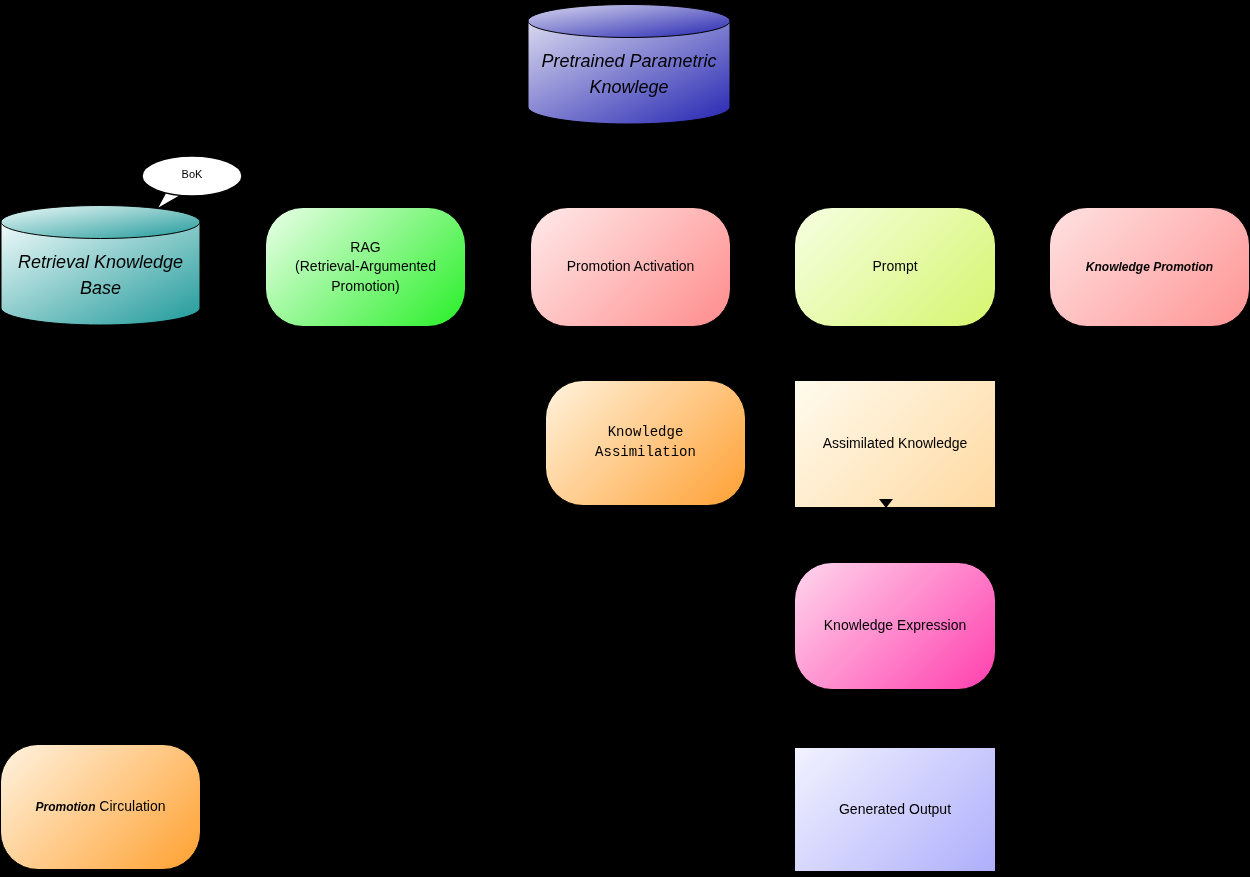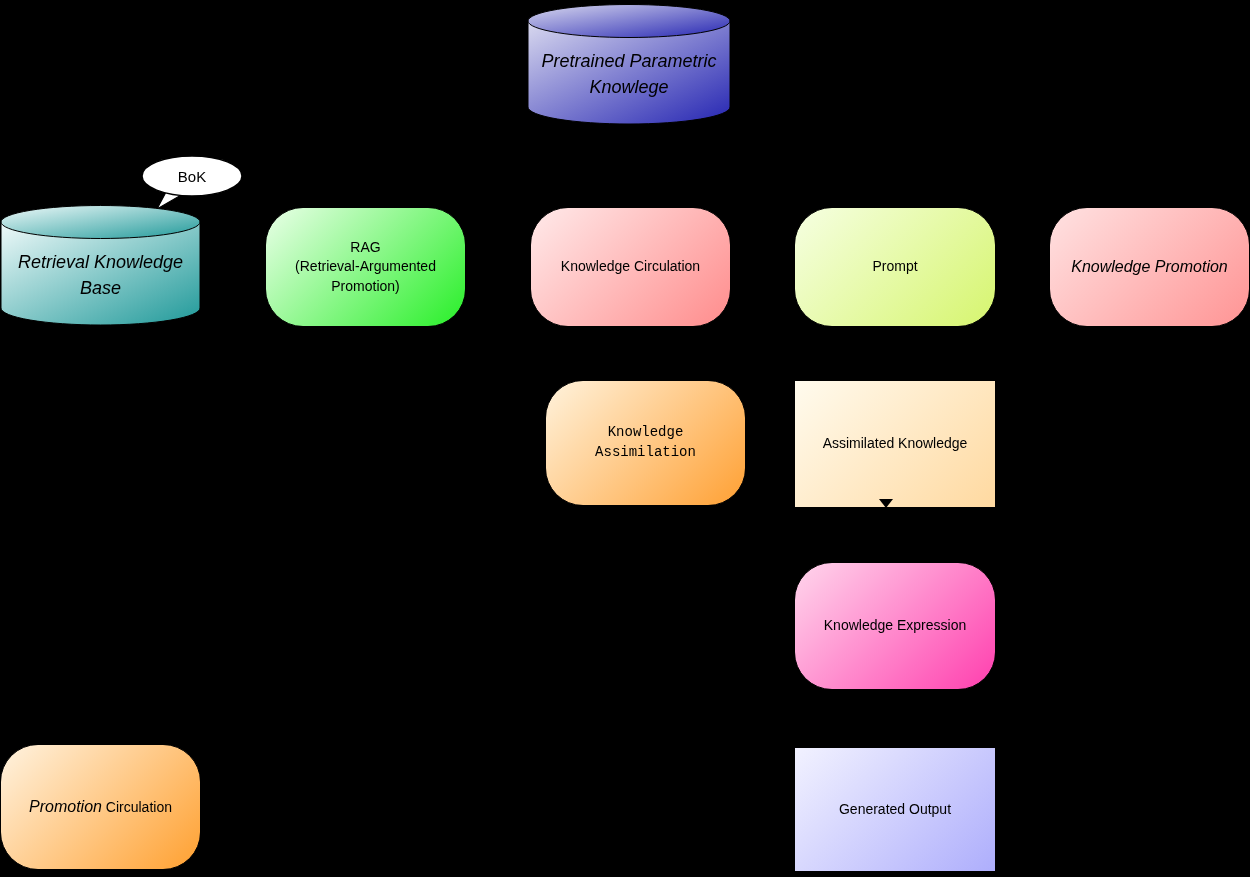--- a/index.html
+++ b/index.html
@@ -10,35 +10,35 @@
   .node {
     position:absolute;
     display:flex; align-items:center; justify-content:center;
     text-align:center;
     border:1px solid #000;
     font-size:14px; line-height:1.4;
   }
   .rounded { border-radius:38px; }
   .square  { border-radius:0;text-align:center; }
   .lbl { white-space:pre-line; padding:0 10px; }
-  .italic { font-style:italic; font-size:16px; }
+  .italic { font-style:italic; font-size:12px;font-weight:bold; }
 
   .cyl { position:absolute; }
   .cyl svg { display:block; }
   .cyl-label {
     position:absolute; left:0; right:0; top:20px; bottom:0;
     display:flex; align-items:center; justify-content:center;
     text-align:center; font-style:italic; font-size:18px;
     white-space:pre-line; padding:0 8px; line-height:1.4;
   }
 
   .bubble { position:absolute; }
   .bubble-label {
     position:absolute; top:13px; left:6px; width:100px;
-    text-align:center; font-size:15px;
+    text-align:center; font-size:11px;
   }
 
   .arrow-mark {
     position:absolute;
     width:0; height:0;
     border-left:7px solid transparent;
     border-right:7px solid transparent;
     border-top:9px solid #000;
   }
 </style>
@@ -84,21 +84,21 @@
     <div class="cyl-label">Retrieval Knowledge Base</div>
   </div>
 
   <div class="node rounded" style="left: 265px; top: 207px; width: 201px; height: 120px; background: linear-gradient(135deg, rgb(234, 255, 232), rgb(40, 239, 40));">
     <span class="lbl">RAG
 (Retrieval-Argumented
 Promotion)</span>
   </div>
 
   <div class="node rounded" style="left: 530px; top: 207px; width: 201px; height: 120px; background: linear-gradient(135deg, rgb(255, 234, 234), rgb(255, 140, 140));">
-    <span class="lbl">Knowledge Circulation</span>
+    <span class="lbl">Promotion Activation</span>
   </div>
 
   <div class="node rounded" style="left: 794px; top: 207px; width: 202px; height: 120px; background: linear-gradient(135deg, rgb(246, 255, 226), rgb(214, 245, 110));">
     <span class="lbl">Prompt</span>
   </div>
 
   <div class="node rounded" style="left: 1049px; top: 207px; width: 201px; height: 120px; background: linear-gradient(135deg, rgb(255, 226, 226), rgb(255, 148, 148));">
     <span class="lbl italic">Knowledge Promotion</span>
   </div>
 

